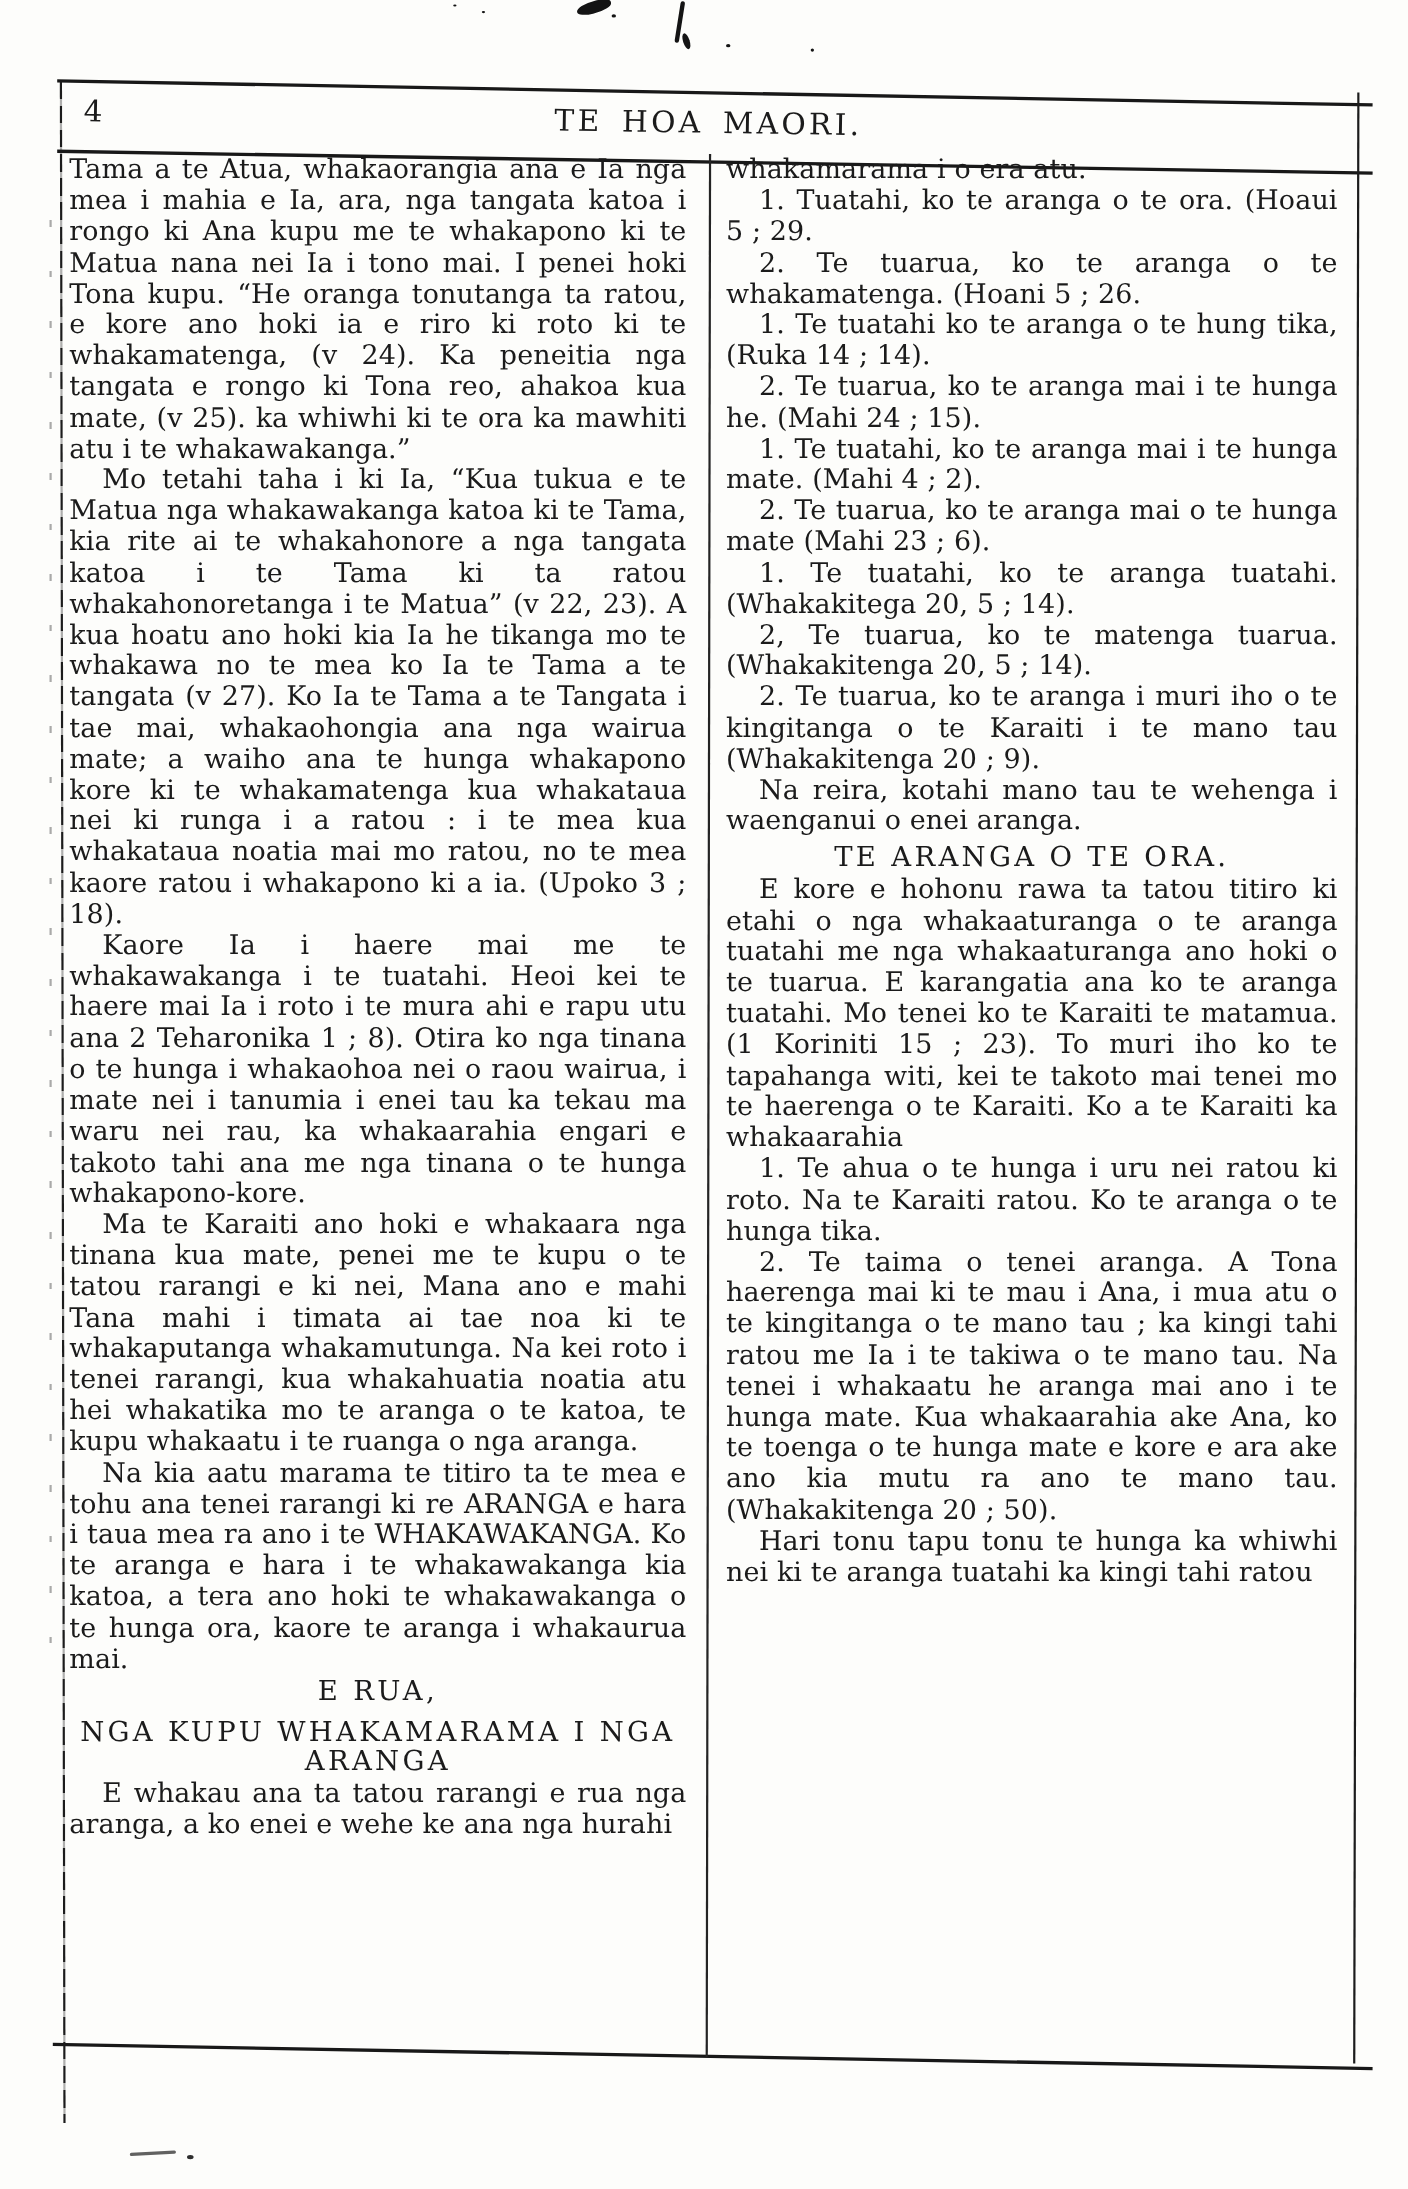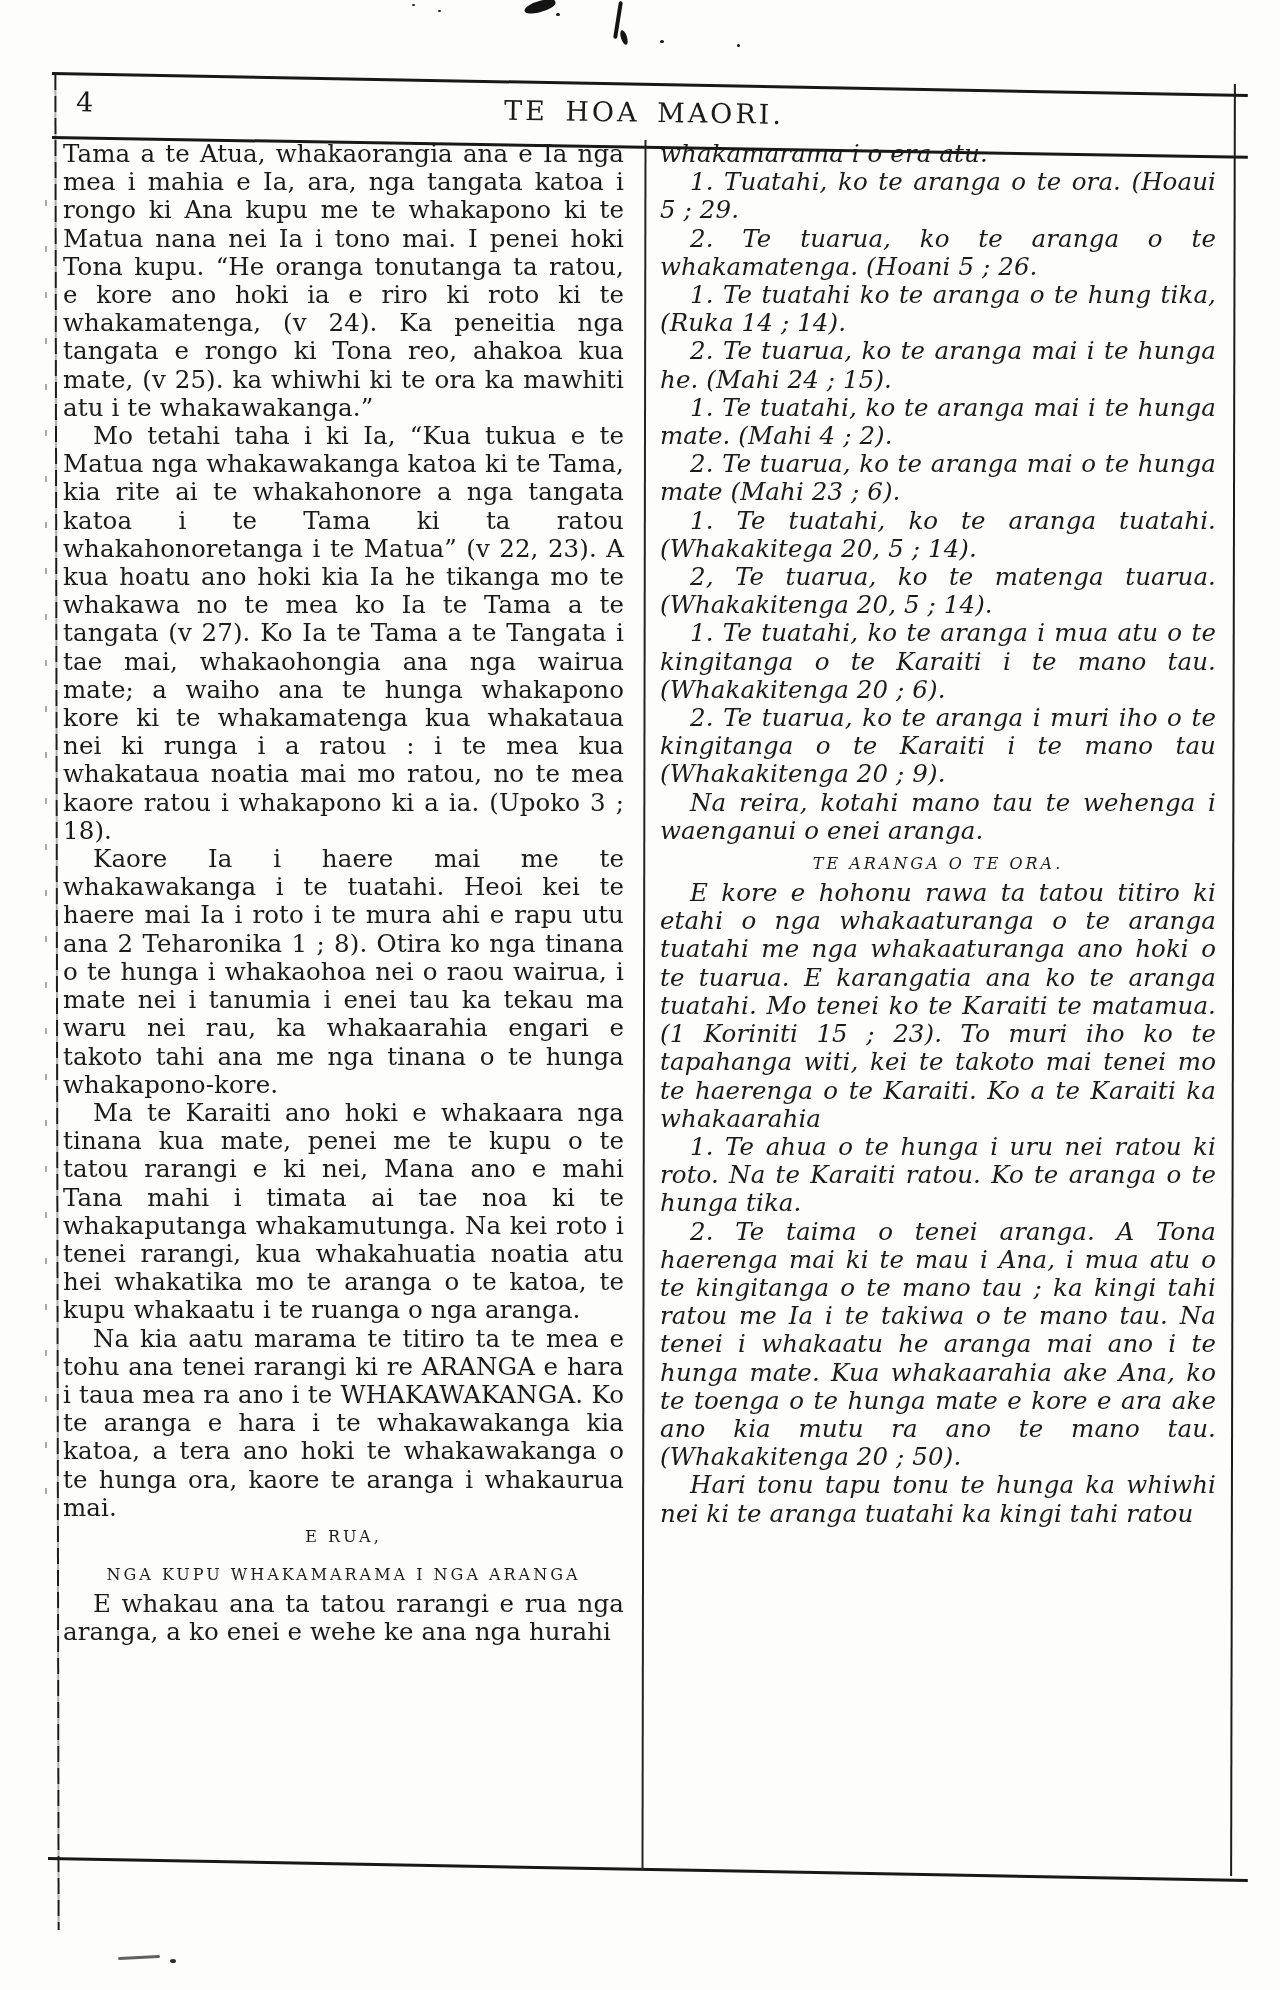--- a/index.html
+++ b/index.html
@@ -61,28 +61,28 @@
     word-spacing: 6px;
   }
   
   .col {
     position: absolute; top: 140px;
     font-size: 24.5px; line-height: 28.2px;
     text-align: justify;
     letter-spacing: 0.1px;
   }
   .col-left  { left: 63px;  width: 561px; }
-  .col-right { left: 660px; width: 556px; font-style: italic; }
+  .col-right { left: 660px; width: 556px; }
   .col p { margin: 0; }
   .col p.ind   { text-indent: 30px; }
   .col p.flush { text-indent: 0; }
   .h-center {
     text-align: center !important;
     text-indent: 0 !important;
-    font-size: 16px;
+    font-size: 25px;
     letter-spacing: 3px;
     line-height: 26px;
     margin: 0;
     padding-top: 6px;
     padding-bottom: 2px;
   }
   .h-center.tight { padding-top: 2px; padding-bottom: 6px; }
   
   .ink { position: absolute; background: #141414; }
   .ink-smudge-top   { left: 524px; top: 1px;  width: 32px; height: 11px; border-radius: 60% 40% 55% 45%; transform: rotate(-14deg); }
@@ -139,21 +139,20 @@
   <div class="col col-right">
     <p class="flush">whakamarama i o era atu.</p>
     <p class="ind">1.  Tuatahi, ko te aranga o te ora.  (Hoaui 5 ;  29.</p>
     <p class="ind">2.  Te tuarua, ko te aranga o te whakamatenga.  (Hoani 5 ;  26.</p>
     <p class="ind">1.  Te tuatahi ko te aranga o te hung tika, (Ruka 14 ; 14).</p>
     <p class="ind">2.  Te tuarua, ko te aranga mai i te hunga he.  (Mahi 24 ;  15).</p>
     <p class="ind">1.  Te tuatahi, ko te aranga mai i te hunga mate.  (Mahi 4 ;  2).</p>
     <p class="ind">2.  Te tuarua, ko te aranga mai o te hunga mate (Mahi 23 ; 6).</p>
     <p class="ind">1.  Te tuatahi, ko te aranga tuatahi. (Whakakitega 20, 5 ;  14).</p>
     <p class="ind">2,  Te tuarua, ko te matenga tuarua. (Whakakitenga 20, 5 ;  14).</p>
-    <p class="ind">1.  Te tuatahi, ko te aranga i mua atu o te kingitanga o te Karaiti i te mano tau. (Whakakitenga 20 ; 6).</p>
     <p class="ind">2.  Te tuarua, ko te aranga i muri iho o te kingitanga o te Karaiti i te mano tau (Whakakitenga 20 ;  9).</p>
     <p class="ind">Na reira, kotahi mano tau te wehenga i waenganui o enei aranga.</p>
     <p class="h-center">TE ARANGA O TE ORA.</p>
     <p class="ind">E kore e hohonu rawa ta tatou titiro ki etahi o nga whakaaturanga o te aranga tuatahi me nga whakaaturanga ano hoki o te tuarua.  E karangatia ana ko te aranga tuatahi.  Mo tenei ko te Karaiti te matamua. (1 Koriniti 15 ;  23).  To muri iho ko te tapahanga witi, kei te takoto mai tenei mo te haerenga o te Karaiti.  Ko a te Karaiti ka whakaarahia</p>
     <p class="ind">1.  Te ahua o te hunga i uru nei ratou ki roto.  Na te Karaiti ratou.  Ko te aranga o te hunga tika.</p>
     <p class="ind">2.  Te taima o tenei aranga.  A Tona haerenga mai ki te mau i Ana, i mua atu o te kingitanga o te mano tau ; ka kingi tahi ratou me Ia i te takiwa o te mano tau.  Na tenei i whakaatu he aranga mai ano i te hunga mate.  Kua whakaarahia ake Ana, ko te toenga o te hunga mate e kore e ara ake ano kia mutu ra ano te mano tau. (Whakakitenga 20 ;  50).</p>
     <p class="ind">Hari tonu tapu tonu te hunga ka whiwhi nei ki te aranga tuatahi ka kingi tahi ratou</p>
   </div>
 
 </div>

